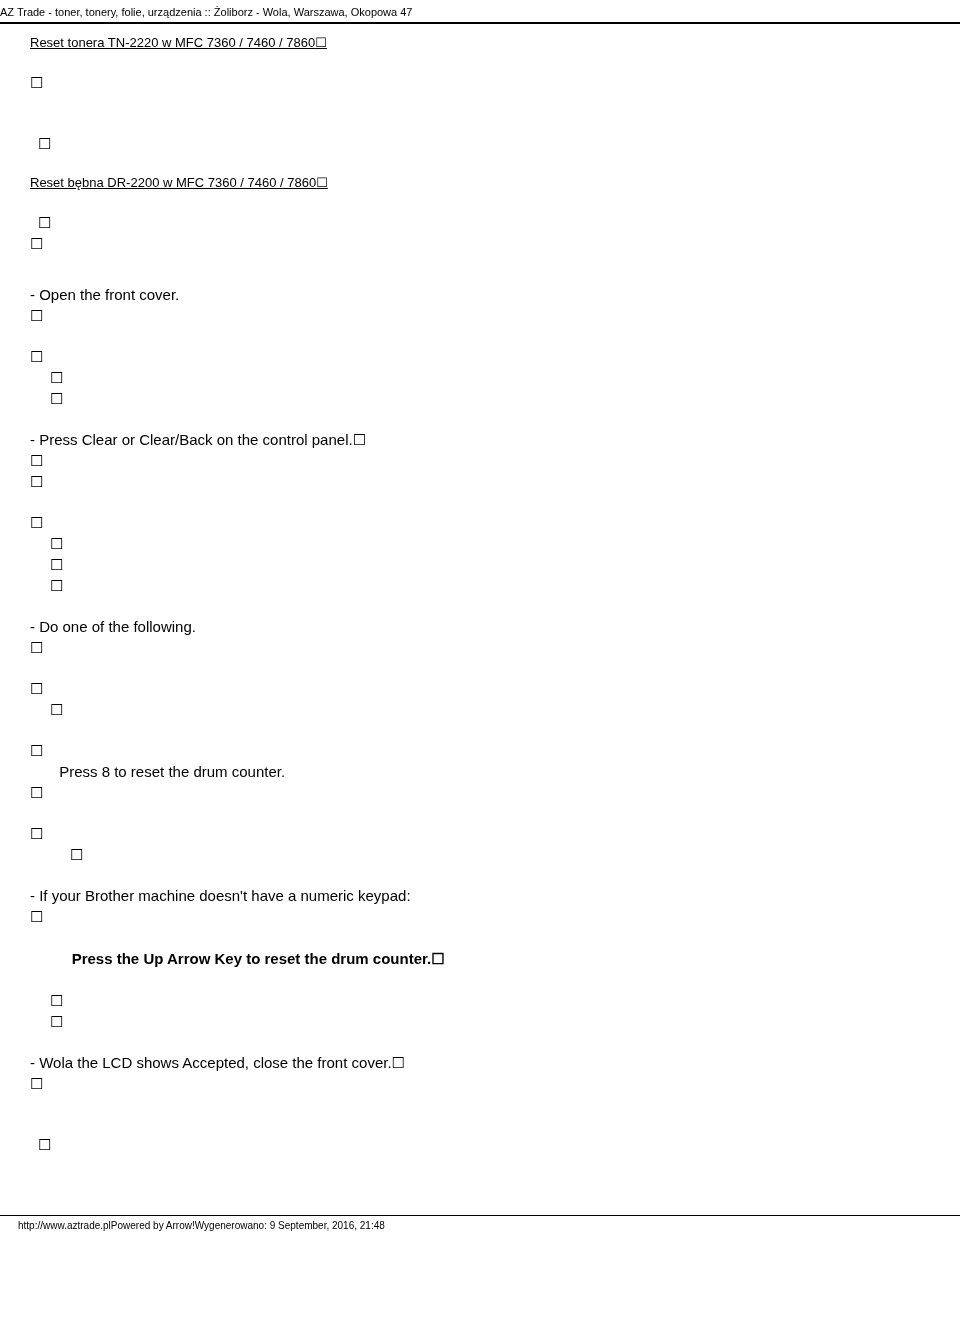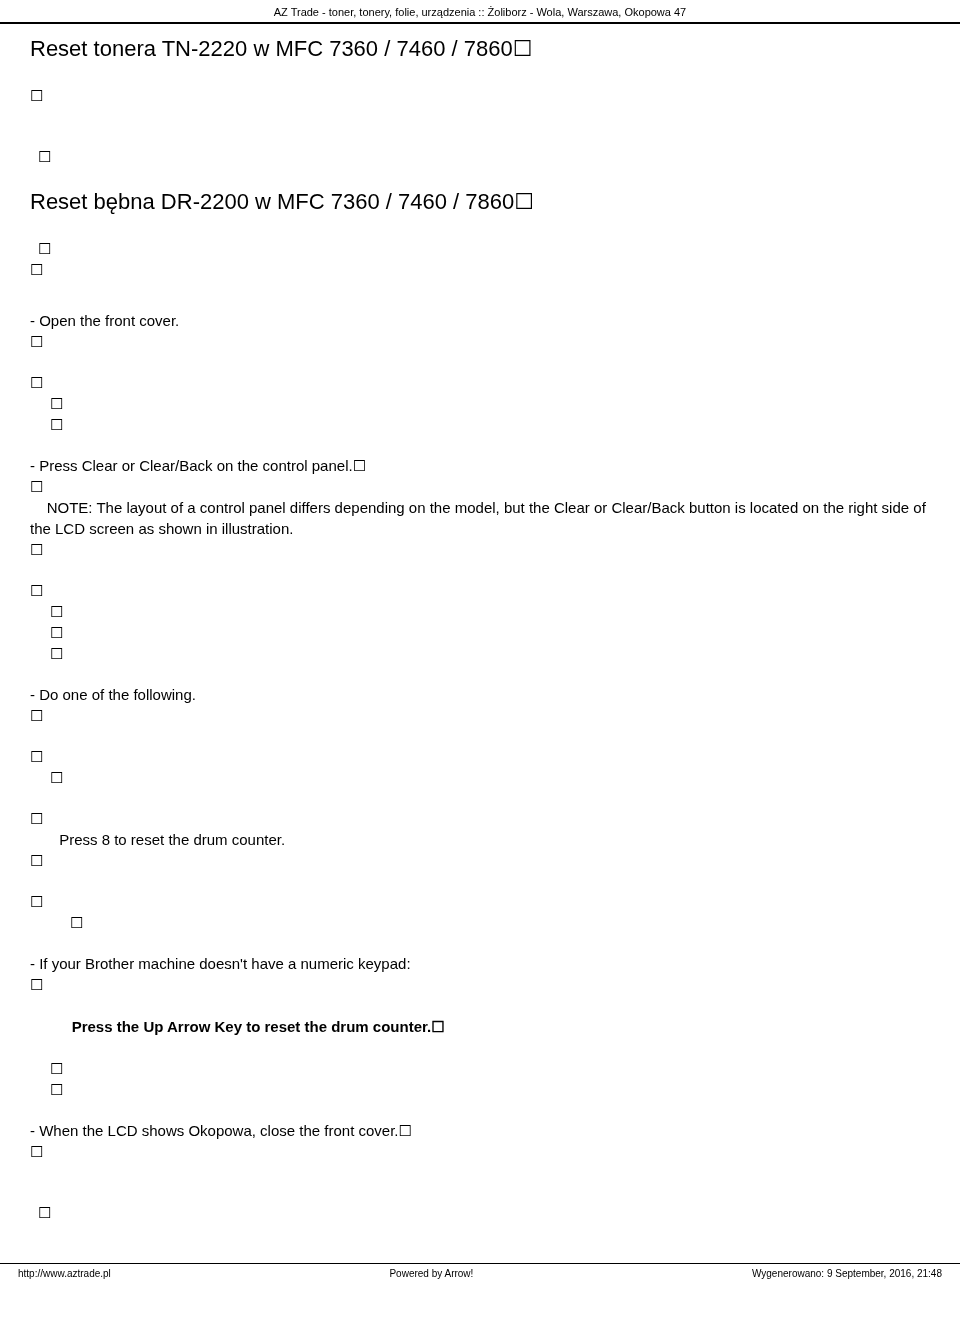--- a/index.html
+++ b/index.html
@@ -5,54 +5,55 @@
   * { box-sizing: border-box; }
   body {
     margin: 0;
     padding: 0;
     font-family: Verdana, Arial, sans-serif;
     background: #fff;
     color: #000;
     width: 960px;
   }
   .header {
-    text-align: center;
+    text-align: left;
     font-size: 11px;
     padding: 6px 0 4px 0;
     border-bottom: 2px solid #000;
   }
   .content {
     padding: 10px 30px 0 30px;
     font-size: 15px;
     line-height: 1.4;
   }
   .content p {
     margin: 0;
   }
   .heading {
-    font-size: 22px;
+    font-size: 13px;
     margin-top: 28px;
     margin-bottom: 28px;
+    text-decoration: underline;
   }
   .glyph {
     font-family: Arial, sans-serif;
   }
   .spacer-lg { height: 40px; }
   .spacer-md { height: 20px; }
   .spacer-sm { height: 10px; }
   .indent1 { padding-left: 8px; }
   .indent2 { padding-left: 20px; }
   .indent3 { padding-left: 40px; }
   .footer {
     display: flex;
-    justify-content: space-between;
+    justify-content: flex-start;
     font-size: 10px;
     border-top: 1px solid #000;
     padding: 4px 18px 6px 18px;
-    margin-top: 40px;
+    margin-top: 60px;
   }
 </style>
 </head>
 <body>
 
 <div class="header">
   <span>AZ Trade - toner, tonery, folie, urządzenia :: Żoliborz - Wola, Warszawa, Okopowa 47</span>
 </div>
 
 <div class="content">
@@ -86,21 +87,20 @@
   <div class="spacer-md"></div>
   <p><span class="glyph">☐</span></p>
   <p class="indent2"><span class="glyph">☐</span></p>
   <p class="indent2"><span class="glyph">☐</span></p>
 
   <div class="spacer-md"></div>
   <p>
     <span> - Press Clear or Clear/Back on the control panel.</span><span class="glyph">☐</span>
   </p>
   <p><span class="glyph">☐</span></p>
-  <p style="white-space: pre-wrap;">    NOTE: The layout of a control panel differs depending on the model, but the Clear or Clear/Back button is located on the right side of the LCD screen as shown in illustration.</p>
   <p><span class="glyph">☐</span></p>
 
   <div class="spacer-md"></div>
   <p><span class="glyph">☐</span></p>
   <p class="indent2"><span class="glyph">☐</span></p>
   <p class="indent2"><span class="glyph">☐</span></p>
   <p class="indent2"><span class="glyph">☐</span></p>
 
   <div class="spacer-md"></div>
   <p> - Do one of the following.</p>
@@ -123,21 +123,21 @@
   <p> - If your Brother machine doesn't have a numeric keypad:</p>
   <p><span class="glyph">☐</span></p>
   <p style="white-space: pre; font-weight: bold;">
     <span>      Press the Up Arrow Key to reset the drum counter.</span><span class="glyph">☐</span>
   </p>
   <p class="indent2"><span class="glyph">☐</span></p>
   <p class="indent2"><span class="glyph">☐</span></p>
 
   <div class="spacer-md"></div>
   <p>
-    <span> - When the LCD shows Okopowa, close the front cover.</span><span class="glyph">☐</span>
+    <span> - Wola the LCD shows Accepted, close the front cover.</span><span class="glyph">☐</span>
   </p>
   <p><span class="glyph">☐</span></p>
 
   <div class="spacer-lg"></div>
   <p class="indent1"><span class="glyph">☐</span></p>
 
 </div>
 
 <div class="footer">
   <span>http://www.aztrade.pl</span>

